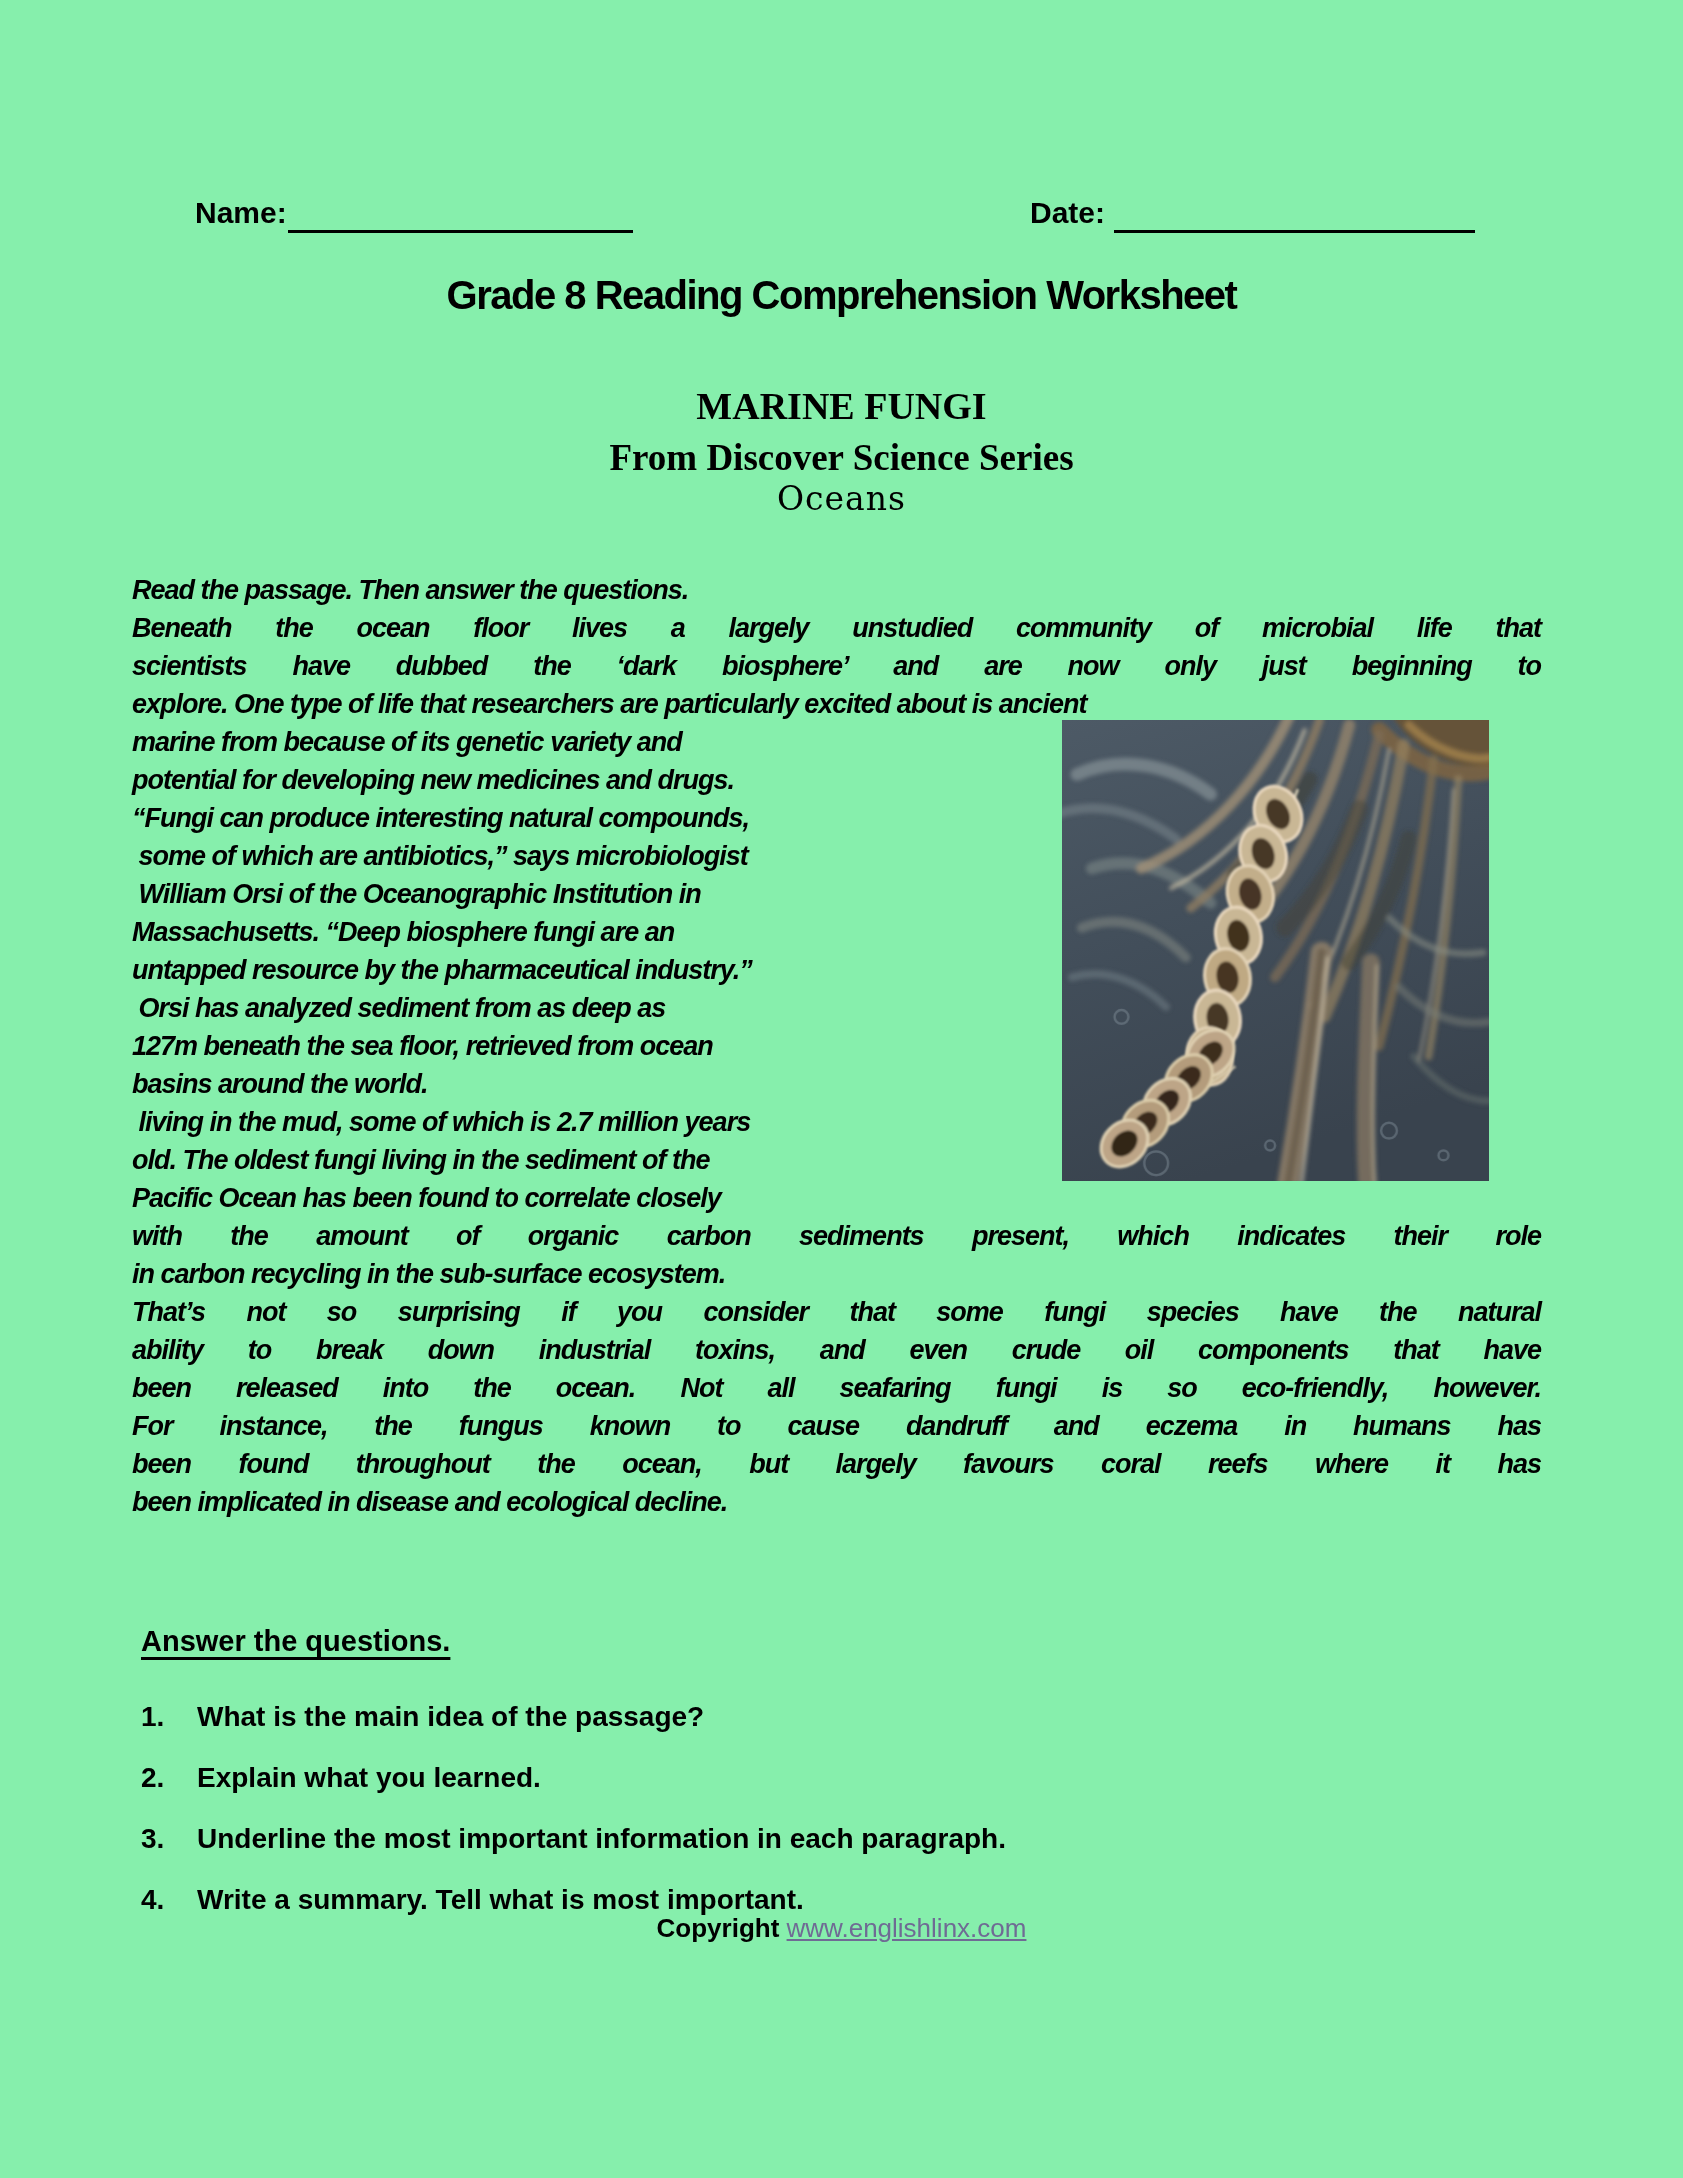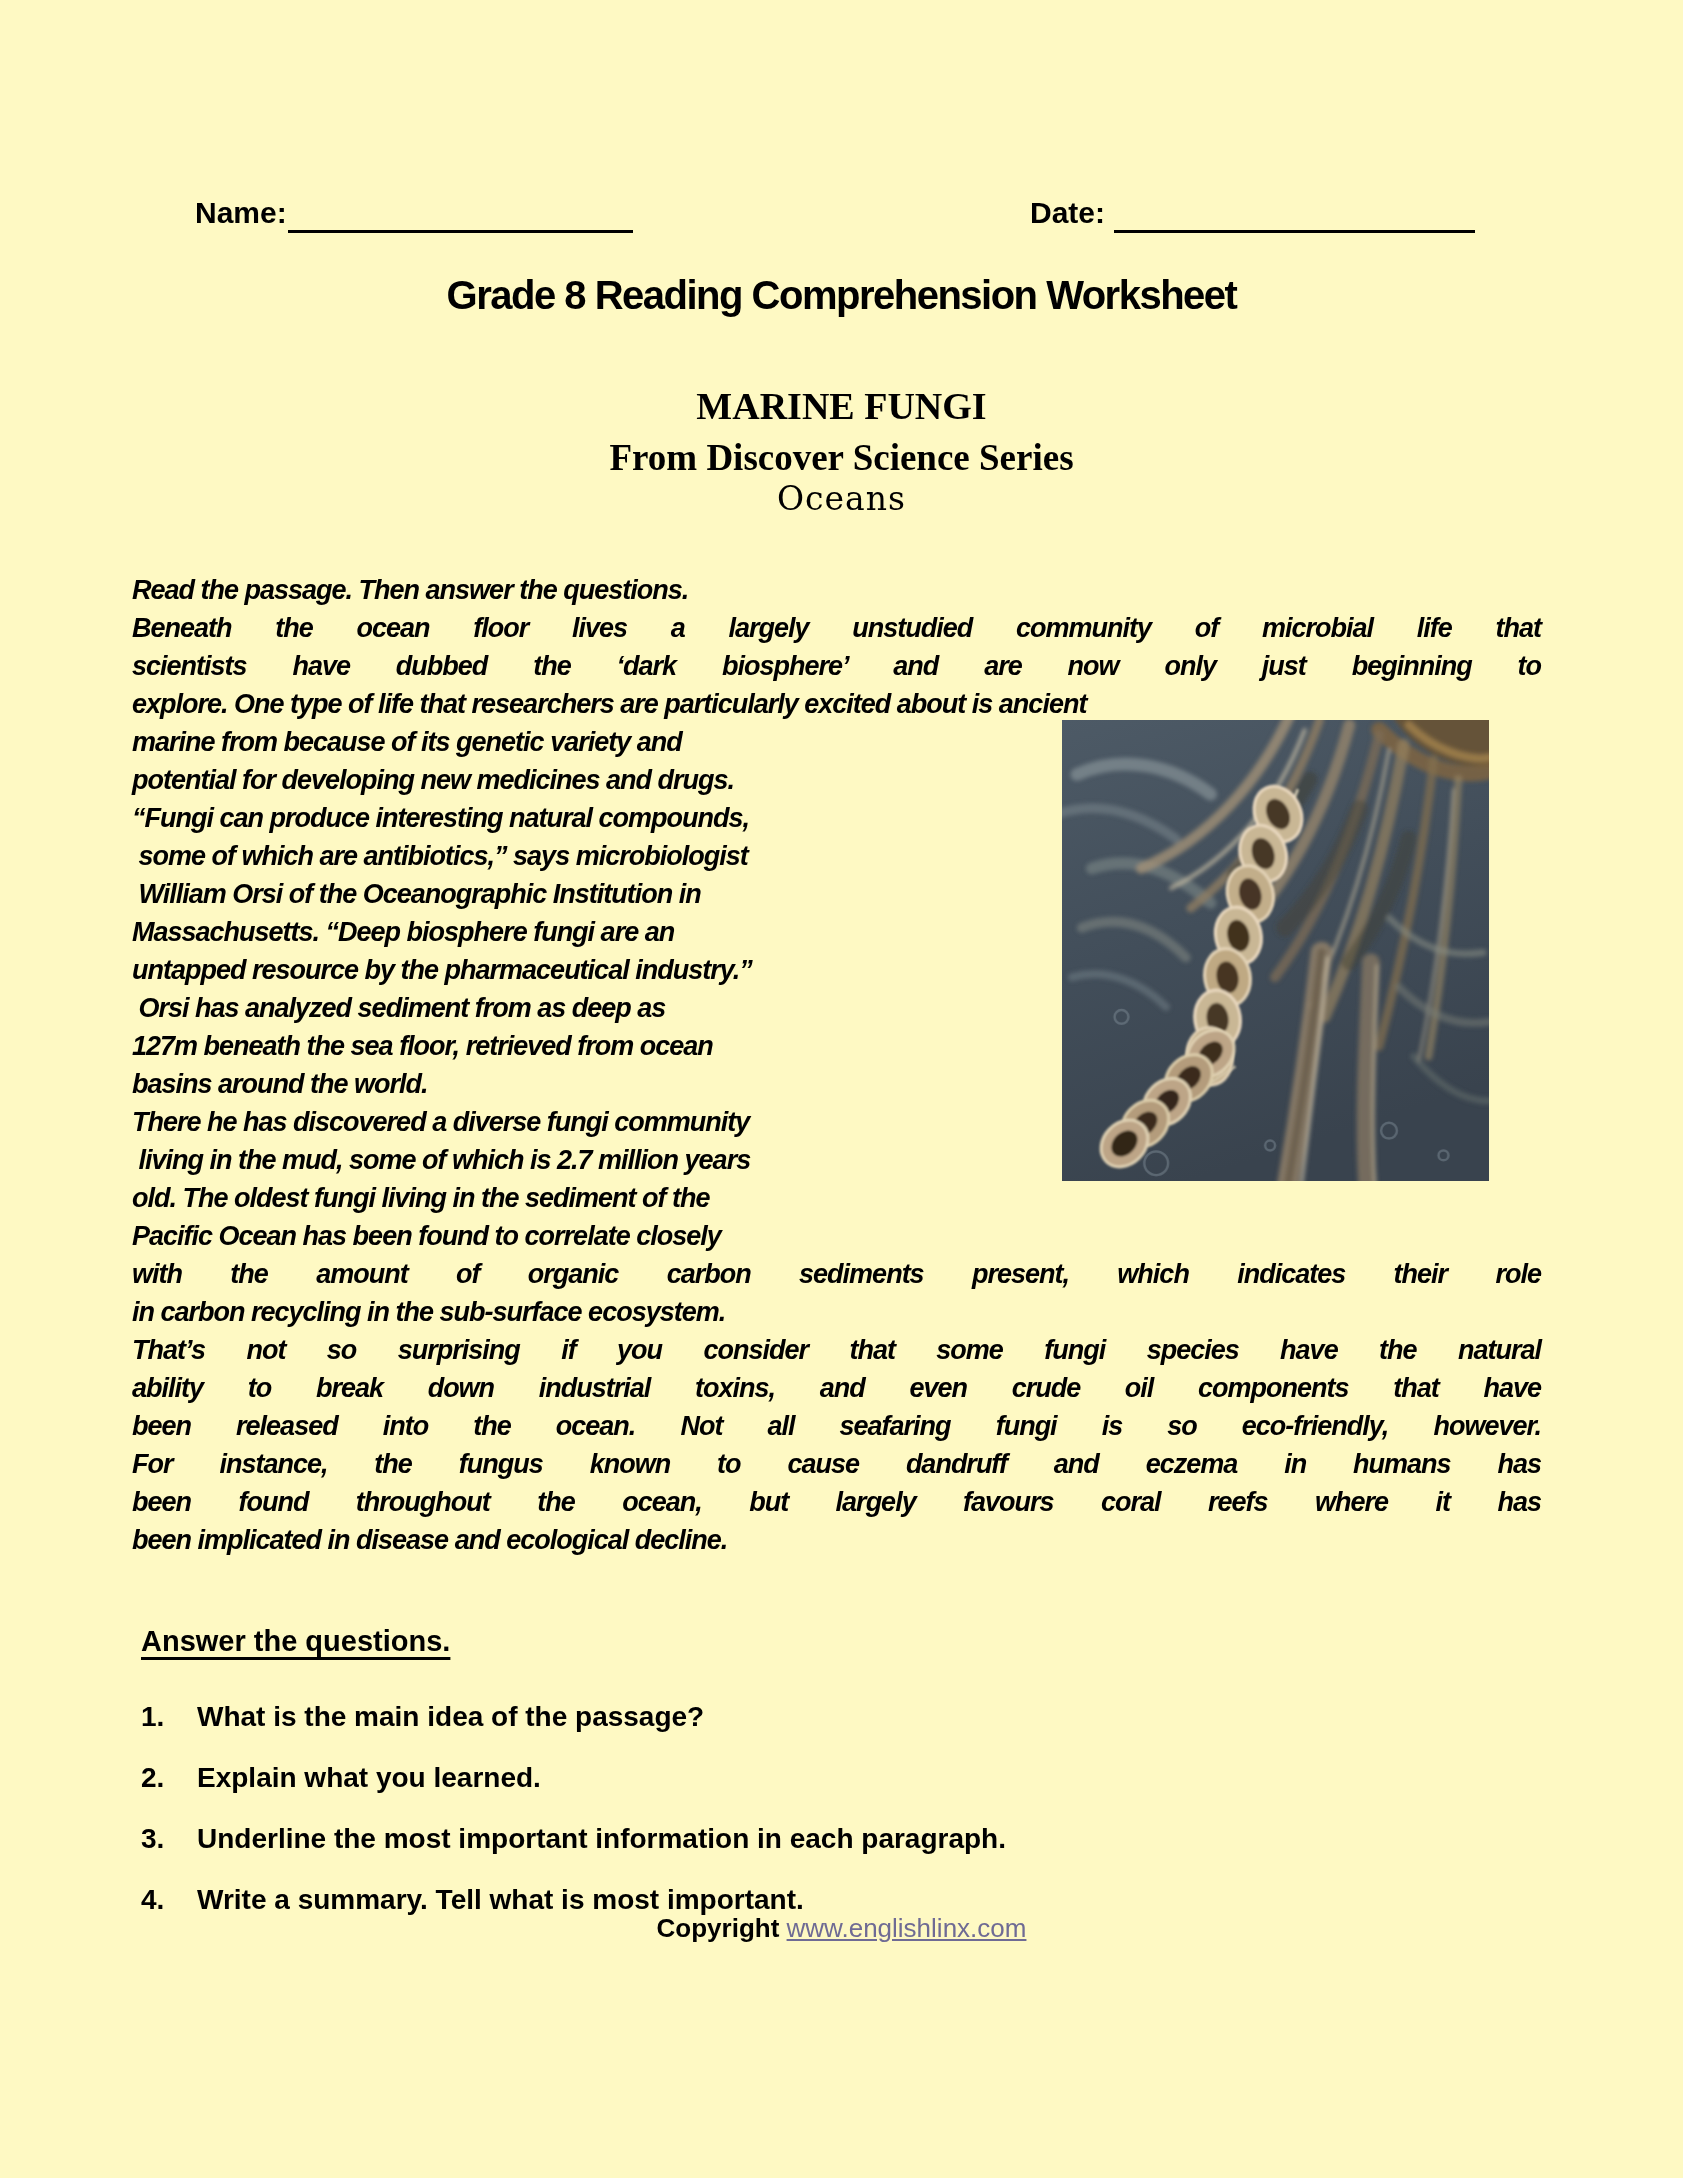--- a/index.html
+++ b/index.html
@@ -1,19 +1,19 @@
 <!DOCTYPE html>
 <html><head>
 <meta charset="utf-8">
 <style>
   html,body{margin:0;padding:0;background:#ffffff;}
   .sheet{
     position:relative;
     width:1683px;height:2178px;
-    background:#fef9c3;
+    background:#86efac;
     font-family:"Liberation Sans",sans-serif;
     color:#000;
     overflow:hidden;
   }
   
   .hdr-row{position:absolute;left:141px;top:196px;width:1409px;height:40px;font-size:30px;font-weight:bold;}
   .name-label{position:absolute;left:54px;top:0;}
   .name-line{position:absolute;left:147px;top:4px;width:345px;height:30px;border-bottom:3px solid #000;}
   .date-label{position:absolute;left:889px;top:0;}
   .date-line{position:absolute;left:973px;top:4px;width:361px;height:30px;border-bottom:3px solid #000;}
@@ -73,21 +73,20 @@
     <div class="pline">marine from because of its genetic variety and</div>
     <div class="pline">potential for developing new medicines and drugs.</div>
     <div class="pline">“Fungi can produce interesting natural compounds,</div>
     <div class="pline"> some of which are antibiotics,” says microbiologist</div>
     <div class="pline"> William Orsi of the Oceanographic Institution in</div>
     <div class="pline">Massachusetts. “Deep biosphere fungi are an</div>
     <div class="pline">untapped resource by the pharmaceutical industry.”</div>
     <div class="pline"> Orsi has analyzed sediment from as deep as</div>
     <div class="pline">127m beneath the sea floor, retrieved from ocean</div>
     <div class="pline">basins around the world.</div>
-    <div class="pline">There he has discovered a diverse fungi community</div>
     <div class="pline"> living in the mud, some of which is 2.7 million years</div>
     <div class="pline">old. The oldest fungi living in the sediment of the</div>
     <div class="pline">Pacific Ocean has been found to correlate closely</div>
     <div class="pline just">with the amount of organic carbon sediments present, which indicates their role</div>
     <div class="pline">in carbon recycling in the sub-surface ecosystem.</div>
     <div class="pline just">That’s not so surprising if you consider that some fungi species have the natural</div>
     <div class="pline just">ability to break down industrial toxins, and even crude oil components that have</div>
     <div class="pline just">been released into the ocean. Not all seafaring fungi is so eco-friendly, however.</div>
     <div class="pline just">For instance, the fungus known to cause dandruff and eczema in humans has</div>
     <div class="pline just">been found throughout the ocean, but largely favours coral reefs where it has</div>

